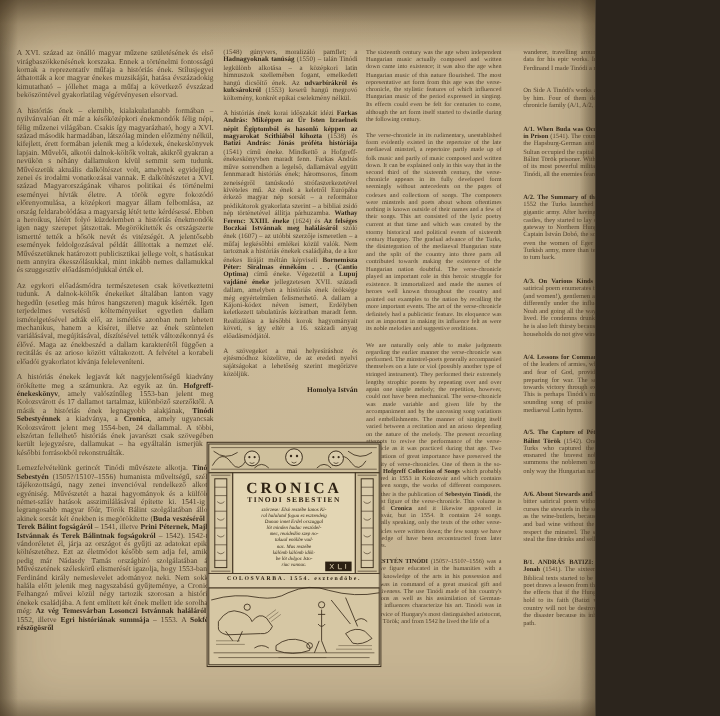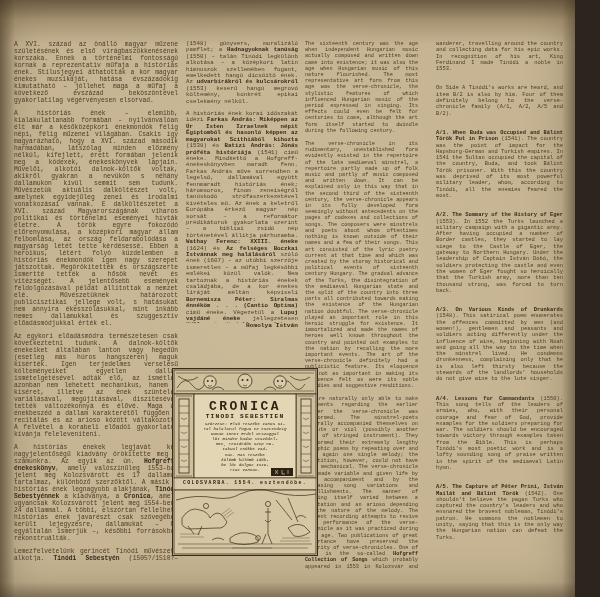--- a/index.html
+++ b/index.html
@@ -1,18 +1,18 @@
 <!DOCTYPE html>
 <html><head>
 <meta charset="utf-8">
 <style>
   html,body { margin:0; padding:0; background:#2c251d; }
   .page {
-    position:relative; width:575px; height:597px; overflow:hidden;
-    font-family:Liberation Mono, monospace;
+    position:relative; width:496px; height:597px; overflow:hidden;
+    font-family:Liberation Serif, serif;
     color:#4c3c28;
     background:
       radial-gradient(ellipse at 50% 46%, rgba(255,246,222,0.10), rgba(0,0,0,0) 62%),
       linear-gradient(180deg, rgba(74,57,34,0.62) 0px, rgba(116,94,60,0.30) 20px, rgba(197,179,144,0) 44px),
       linear-gradient(90deg, rgba(62,48,28,0.55) 0px, rgba(62,48,28,0) 15px),
       linear-gradient(270deg, rgba(62,48,28,0.42) 0px, rgba(62,48,28,0) 13px),
       linear-gradient(0deg, rgba(76,59,36,0.40) 0px, rgba(76,59,36,0) 15px),
       #c6b492;
     box-shadow: inset 0 0 46px rgba(52,39,22,0.38);
   }

